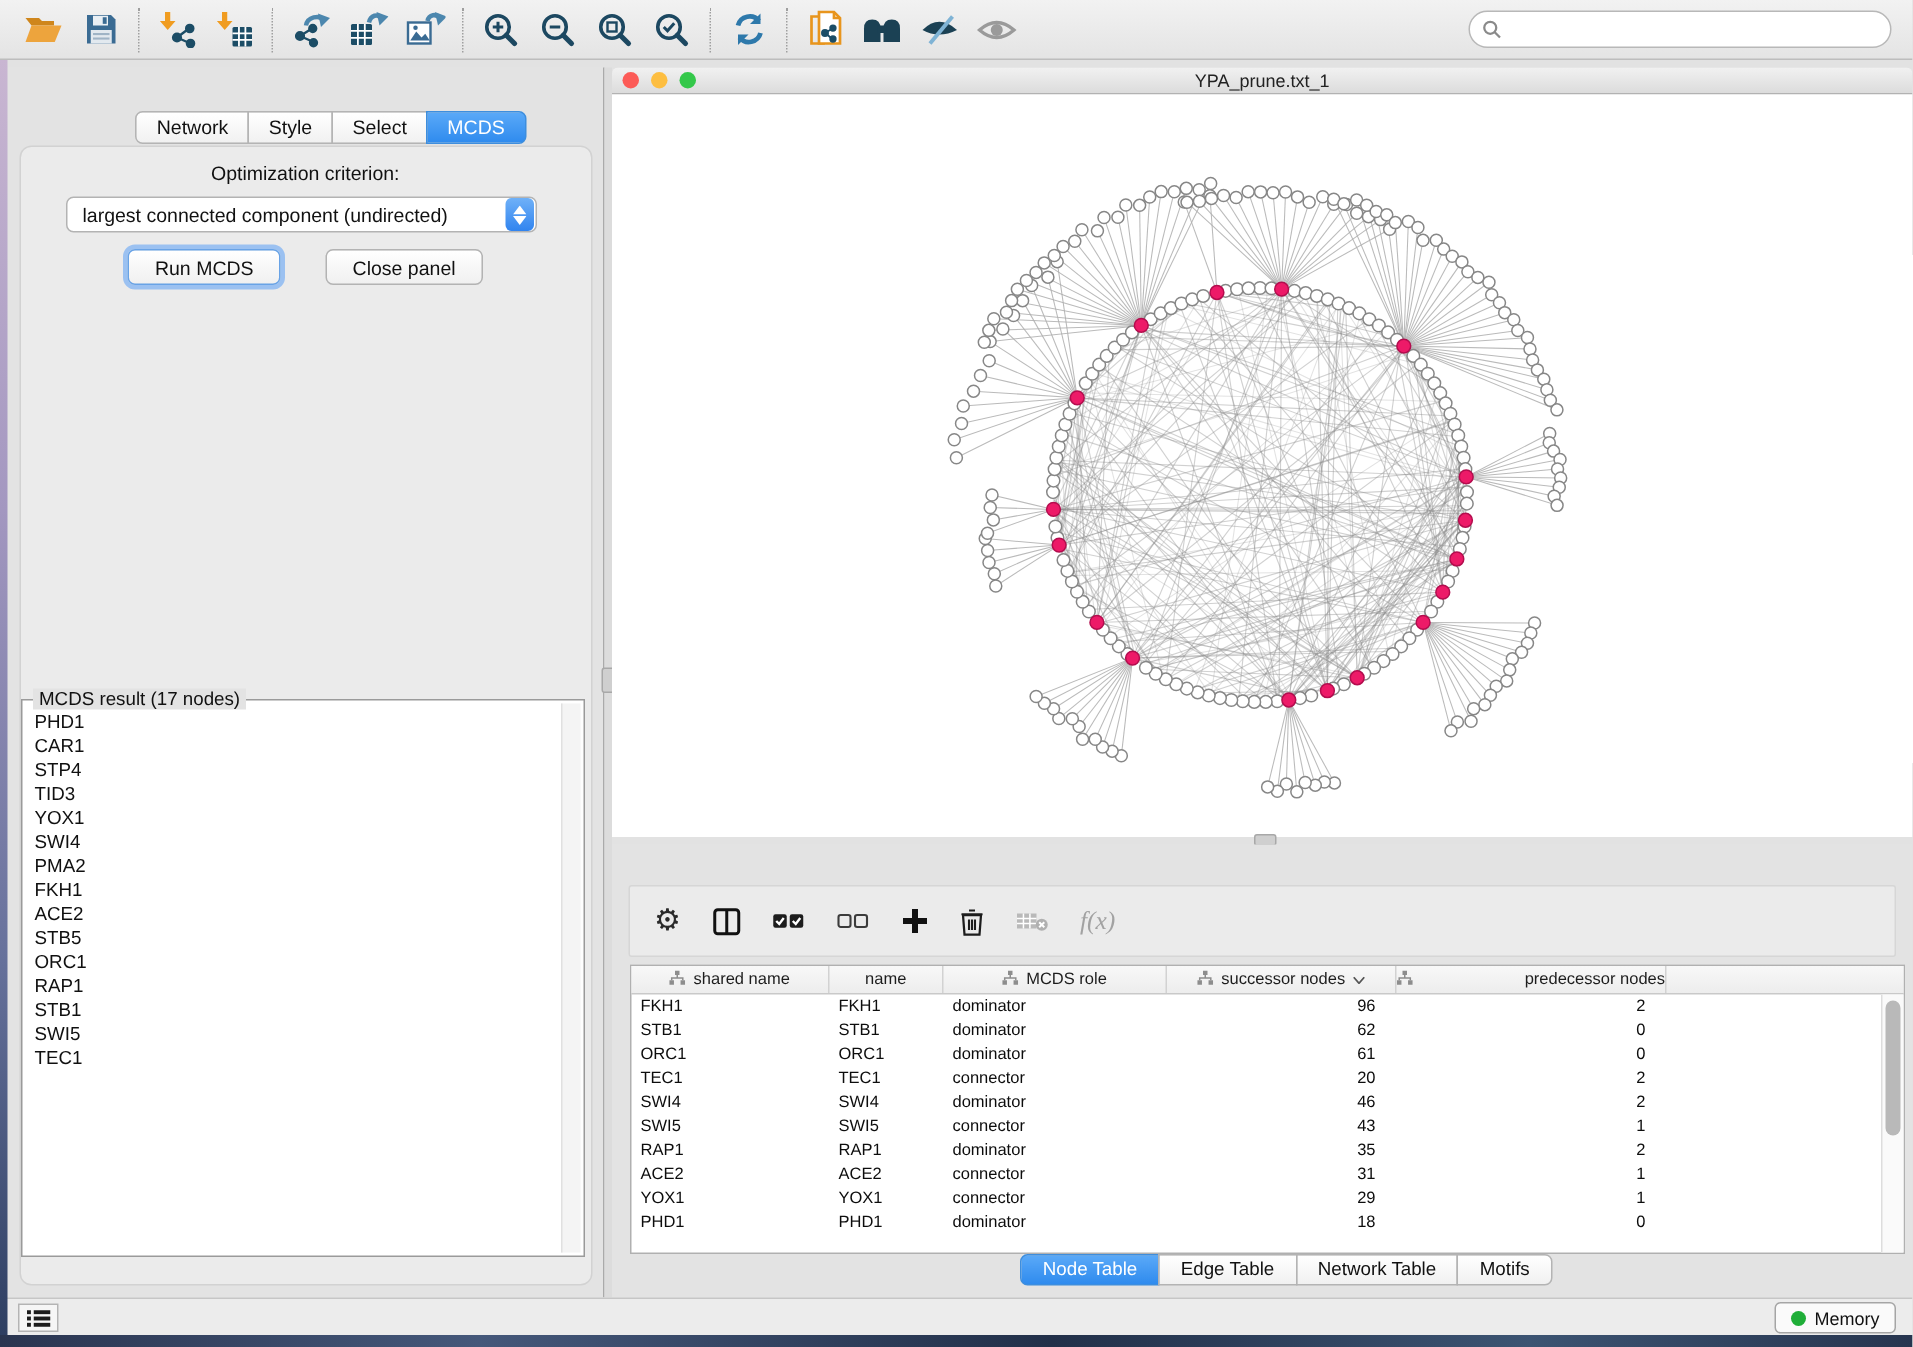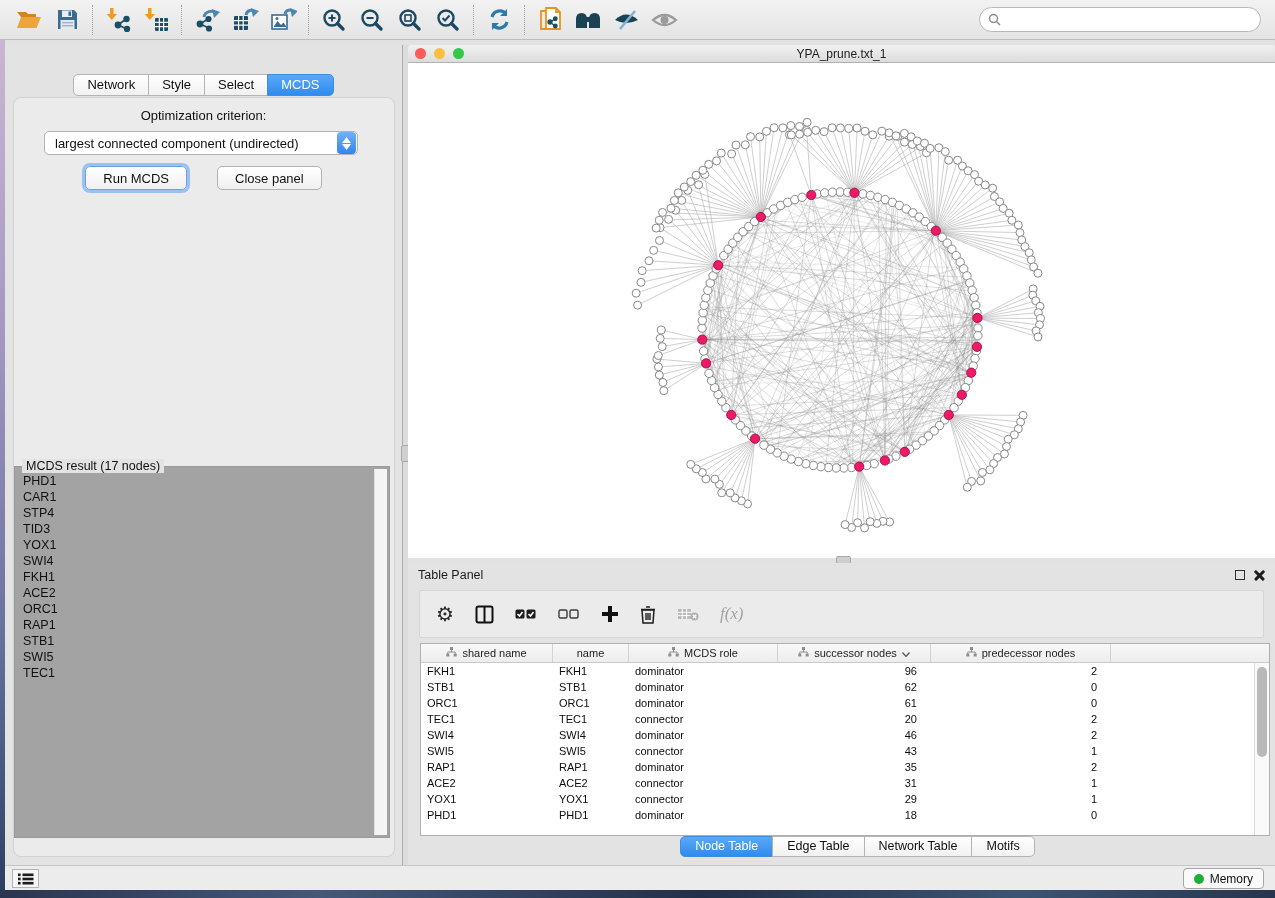--- a/index.html
+++ b/index.html
@@ -31,38 +31,38 @@
   .close-x { width:11px; height:11px; position:relative; }
   .close-x:before,.close-x:after { content:""; position:absolute; left:-1px; top:4px; width:13px; height:2.6px; background:#1d1d1d; border-radius:1px; }
   .close-x:before { transform:rotate(45deg); } .close-x:after { transform:rotate(-45deg); }
 
   .seg { display:flex; }
   .seg .t { border:1px solid #b4b4b4; background:linear-gradient(#ffffff,#f1f1f1); margin-left:-1px;
     font-size:13px; padding:2px 13px 3px; color:#111; white-space:nowrap; }
   .seg .t:first-child { border-radius:5px 0 0 5px; margin-left:0; }
   .seg .t:last-child { border-radius:0 5px 5px 0; }
   .seg .t.sel { background:linear-gradient(#5aa9f8,#2f8bee); color:#fff; border-color:#3d8ede; }
-  #ctl-tabs { position:absolute; left:0; top:29px; width:100%; display:flex; justify-content:center; }
+  #ctl-tabs { position:absolute; left:17px; top:29px; width:100%; display:flex; justify-content:center; }
 
   .inner-panel { position:absolute; left:8px; top:52px; width:382px; height:760px;
     background:#ebebeb; border:1px solid #d2d2d2; border-radius:8px; }
   .opt-label { position:absolute; left:0; top:63px; width:100%; text-align:center; font-size:13px; color:#111; }
   .criterion { position:absolute; left:39px; top:86px; width:314px; height:24px; background:#fff;
     border:1px solid #b3b3b3; border-radius:5px; display:flex; align-items:center; font-size:13px; }
   .criterion .val { flex:1; padding-left:10px; white-space:nowrap; overflow:hidden; }
   .criterion .stepper { width:19px; height:22px; margin:0 1px; border-radius:4px;
     background:linear-gradient(#6fb1f8,#3184ef); display:flex; flex-direction:column; align-items:center; justify-content:center; gap:1px; }
   .criterion .stepper svg { display:block; }
   .btn-row { position:absolute; left:0; top:121px; width:100%; display:flex; justify-content:center; gap:30px;align-items:center; }
   .push-btn { height:24px; padding:0 17px; font-size:13px; color:#111; background:linear-gradient(#ffffff,#f0f0f0);
     border:1px solid #b3b3b3; border-radius:5px; font-family:"Liberation Sans",sans-serif; }
   .push-btn.focused { box-shadow:0 0 0 3px rgba(106,168,245,.62); border-color:#69a3e6; }
 
   .mcds-fieldset { position:absolute; left:9px; top:421px; width:376px; height:372px;
-    border:1px solid #9a9a9a; background:#a3a3a3; }
+    border:1px solid #9a9a9a; background:#ffffff; }
   .mcds-legend { position:absolute; left:7px; top:-8px; background:#e3e3e3; padding:0 4px; font-size:12.5px; color:#111; }
   .mcds-list { position:absolute; left:1px; top:6px; bottom:2px; width:356px; overflow:hidden; }
   .mcds-item { font-size:12.5px; line-height:16px; padding-left:7px; color:#101010; }
   .mcds-scroll { position:absolute; right:2px; top:2px; bottom:2px; width:13px; background:#f4f4f4; border-left:1px solid #e0e0e0; }
 
   
   .v-split { position:absolute; left:403px; top:45px; width:5px; height:820px; background:#dcdcdc; }
   .v-split .handle { position:absolute; left:-2px; top:400px; width:9px; height:17px; background:#cfcfcf; border:1px solid #a8a8a8; border-radius:2px; }
 
   
@@ -289,22 +289,24 @@
   </div>
   <div class="mcds-fieldset">
     <span class="mcds-legend">MCDS result (17 nodes)</span>
     <div class="mcds-list" id="mcds-list">
         <div class="mcds-item">PHD1</div>
         <div class="mcds-item">CAR1</div>
         <div class="mcds-item">STP4</div>
         <div class="mcds-item">TID3</div>
         <div class="mcds-item">YOX1</div>
         <div class="mcds-item">SWI4</div>
+        <div class="mcds-item">PMA2</div>
         <div class="mcds-item">FKH1</div>
         <div class="mcds-item">ACE2</div>
+        <div class="mcds-item">STB5</div>
         <div class="mcds-item">ORC1</div>
         <div class="mcds-item">RAP1</div>
         <div class="mcds-item">STB1</div>
         <div class="mcds-item">SWI5</div>
         <div class="mcds-item">TEC1</div>
       </div>
     <div class="mcds-scroll"></div>
   </div>
 </div>
 
@@ -1004,27 +1006,20 @@
         <circle cx="294.3361610641442" cy="276.62639337668935" r="4.6" fill="#ed1a68" stroke="#b30d4e" stroke-width="1"></circle>
       </svg>
   </div>
 </div>
 
 <div class="h-split">
     <div class="handle"></div>
   </div>
 
 <div class="table-panel">
-  <div class="panel-titlebar">
-    <span class="panel-title" style="font-size:12.5px">Table Panel</span>
-    <span class="panel-btns">
-      <span class="float-btn"></span>
-      <span class="close-x"></span>
-    </span>
-  </div>
   <div class="tp-toolbar">
     <span class="ticon gear-glyph">⚙</span>
     <span class="ticon">
       <svg width="19" height="19" viewBox="0 0 19 19">
           <rect x="1.5" y="1.5" width="16" height="16" rx="2" stroke="#111" stroke-width="2" fill="none"></rect>
           <path d="M9.5 1.5v16" stroke="#111" stroke-width="2"></path>
         </svg>
     </span>
     <span class="ticon">
       <svg width="22" height="12" viewBox="0 0 22 12">
@@ -1096,21 +1091,21 @@
                 <rect x="0.3" y="6.5" width="3" height="3"></rect>
                 <rect x="7.7" y="6.5" width="3" height="3"></rect>
               </g>
               <path d="M5.5 3v2M1.8 6.5V5h7.4v1.5" stroke="#8d8d8d" fill="none" stroke-width="1"></path>
             </svg></span>
           <span>successor nodes</span>
           <span><svg width="8" height="5" viewBox="0 0 8 5">
               <path d="M0.5 0.5l3.5 4 3.5-4" stroke="#555" fill="none" stroke-width="1.2"></path>
             </svg></span>
         </div>
-        <div class="th" style="width: 180px;">
+        <div class="th" style="width: 180px; justify-content: space-between;">
           <span><svg width="11" height="10" viewBox="0 0 11 10">
               <g fill="#8d8d8d">
                 <rect x="4" y="0" width="3" height="3"></rect>
                 <rect x="0.3" y="6.5" width="3" height="3"></rect>
                 <rect x="7.7" y="6.5" width="3" height="3"></rect>
               </g>
               <path d="M5.5 3v2M1.8 6.5V5h7.4v1.5" stroke="#8d8d8d" fill="none" stroke-width="1"></path>
             </svg></span>
           <span>predecessor nodes</span>
         </div>

